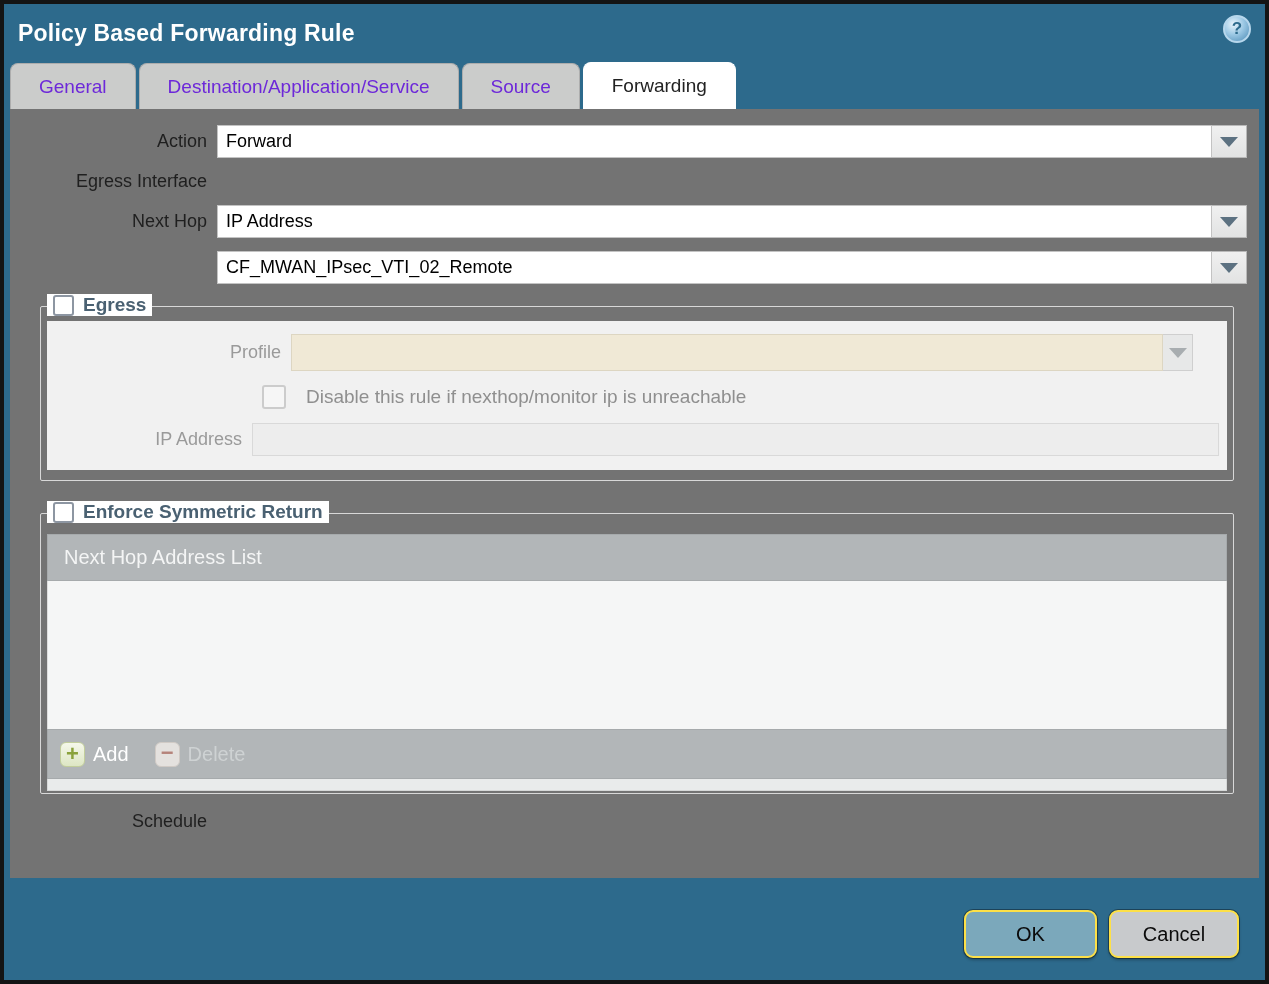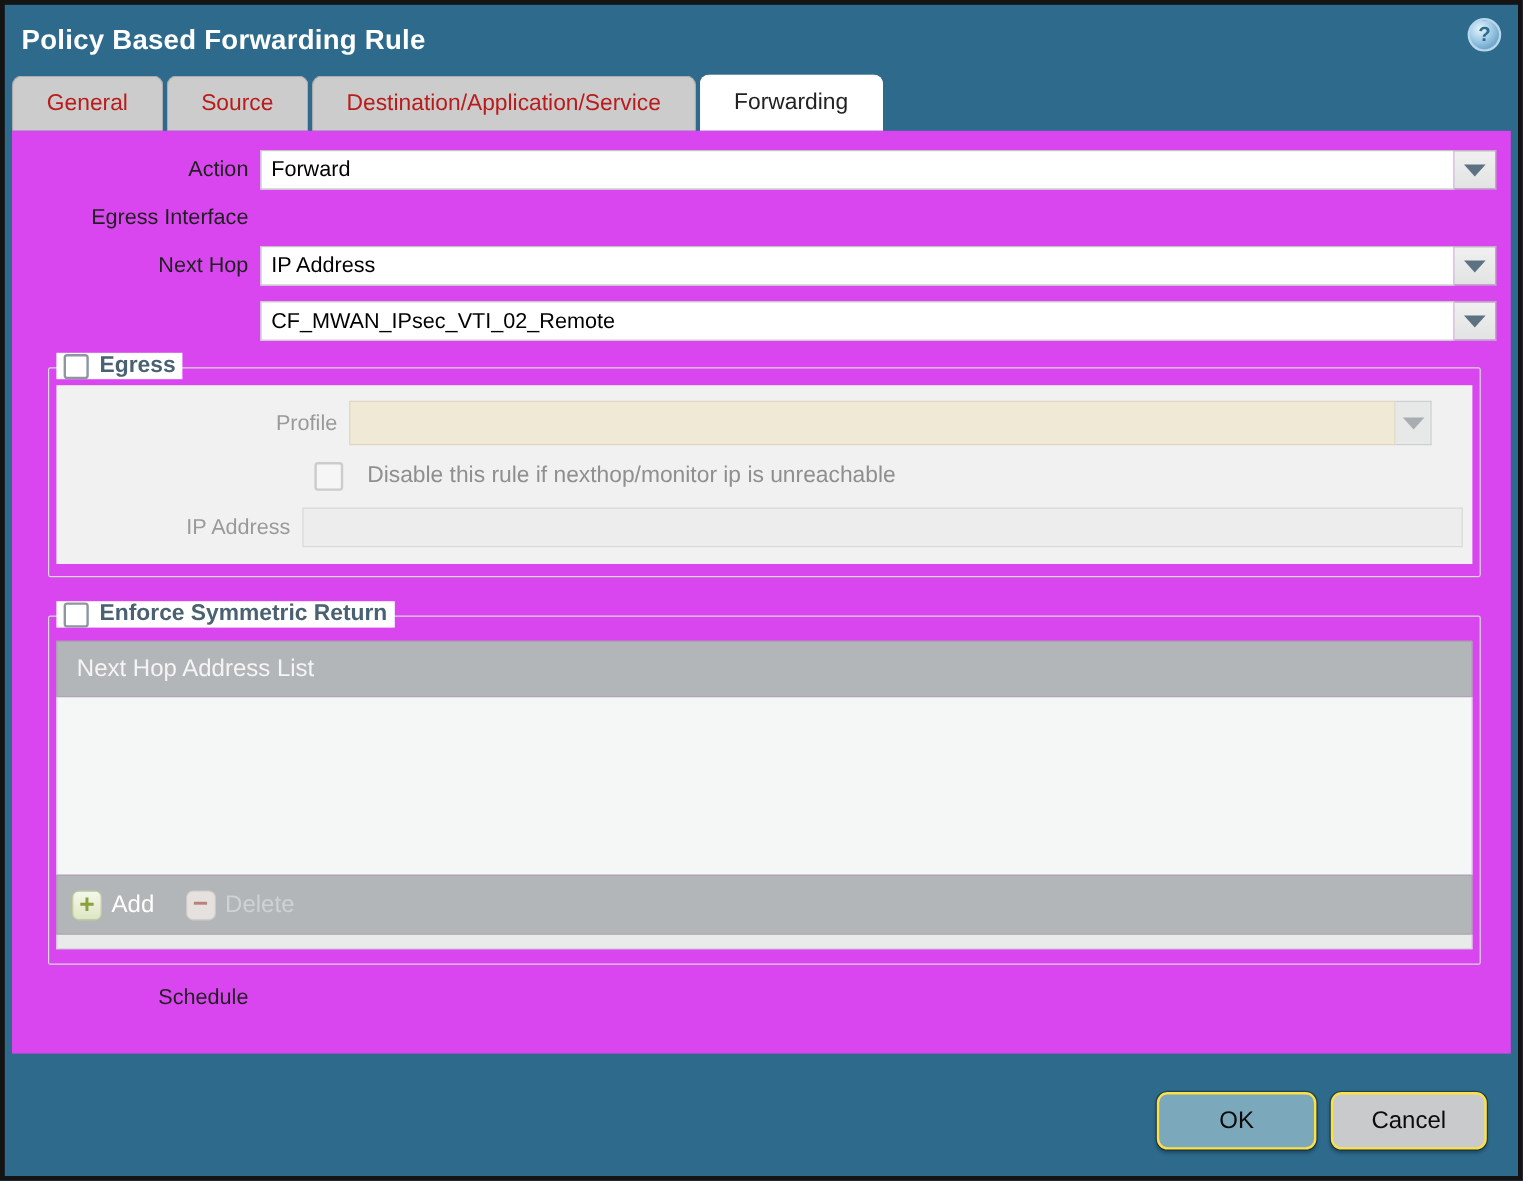--- a/index.html
+++ b/index.html
@@ -48,35 +48,35 @@
   }
   .tab {
     background: #cbcccb;
     border: 1px solid #adadad;
     border-bottom: none;
     border-radius: 8px 8px 0 0;
     height: 46px;
     margin-right: 3px;
     display: flex; align-items: center; justify-content: center;
     font-size: 19px;
-    color: #b91c1c;
+    color: #6d28d9;
     padding: 0 28px;
     cursor: pointer;
     white-space: nowrap;
   }
   .tab.active {
     background: #ffffff;
     border-color: #ffffff;
     height: 47px;
     color: #222;
   }
   
   .content {
     margin: 0 6px;
-    background: #d946ef;
+    background: #737373;
     height: 769px;
     padding: 16px 12px 0 10px;
     position: relative;
   }
   
   .frow {
     display: flex; align-items: center;
     margin-bottom: 13px;
   }
   .flabel {
@@ -173,21 +173,21 @@
     background: #f6f6f6;
     cursor: default;
     width: 24px; height: 24px;
   }
   .cbtext {
     font-size: 19px;
     color: #8f8f8f;
     margin-left: 11px;
   }
   
-  .nh-table { margin: 6px 0 10px 0; }
+  .nh-table { margin: 6px 0 0 0; }
   .nh-head {
     height: 47px;
     background: #b2b6b8;
     border: 1px solid #a6aaac;
     display: flex; align-items: center;
     padding-left: 16px;
     color: #f4f5f5;
     font-size: 20px;
   }
   .nh-body {
@@ -268,24 +268,24 @@
     <div class="help-btn">
       <span>?</span>
     </div>
   </div>
 
   <div class="tabs">
     <div class="tab">
         <span>General</span>
       </div>
     <div class="tab">
+        <span>Destination/Application/Service</span>
+      </div>
+    <div class="tab">
         <span>Source</span>
-      </div>
-    <div class="tab">
-        <span>Destination/Application/Service</span>
       </div>
     <div class="tab active">
         <span>Forwarding</span>
       </div>
   </div>
 
   <div class="content">
 
     <div class="frow">
       <div class="flabel">Action</div>

